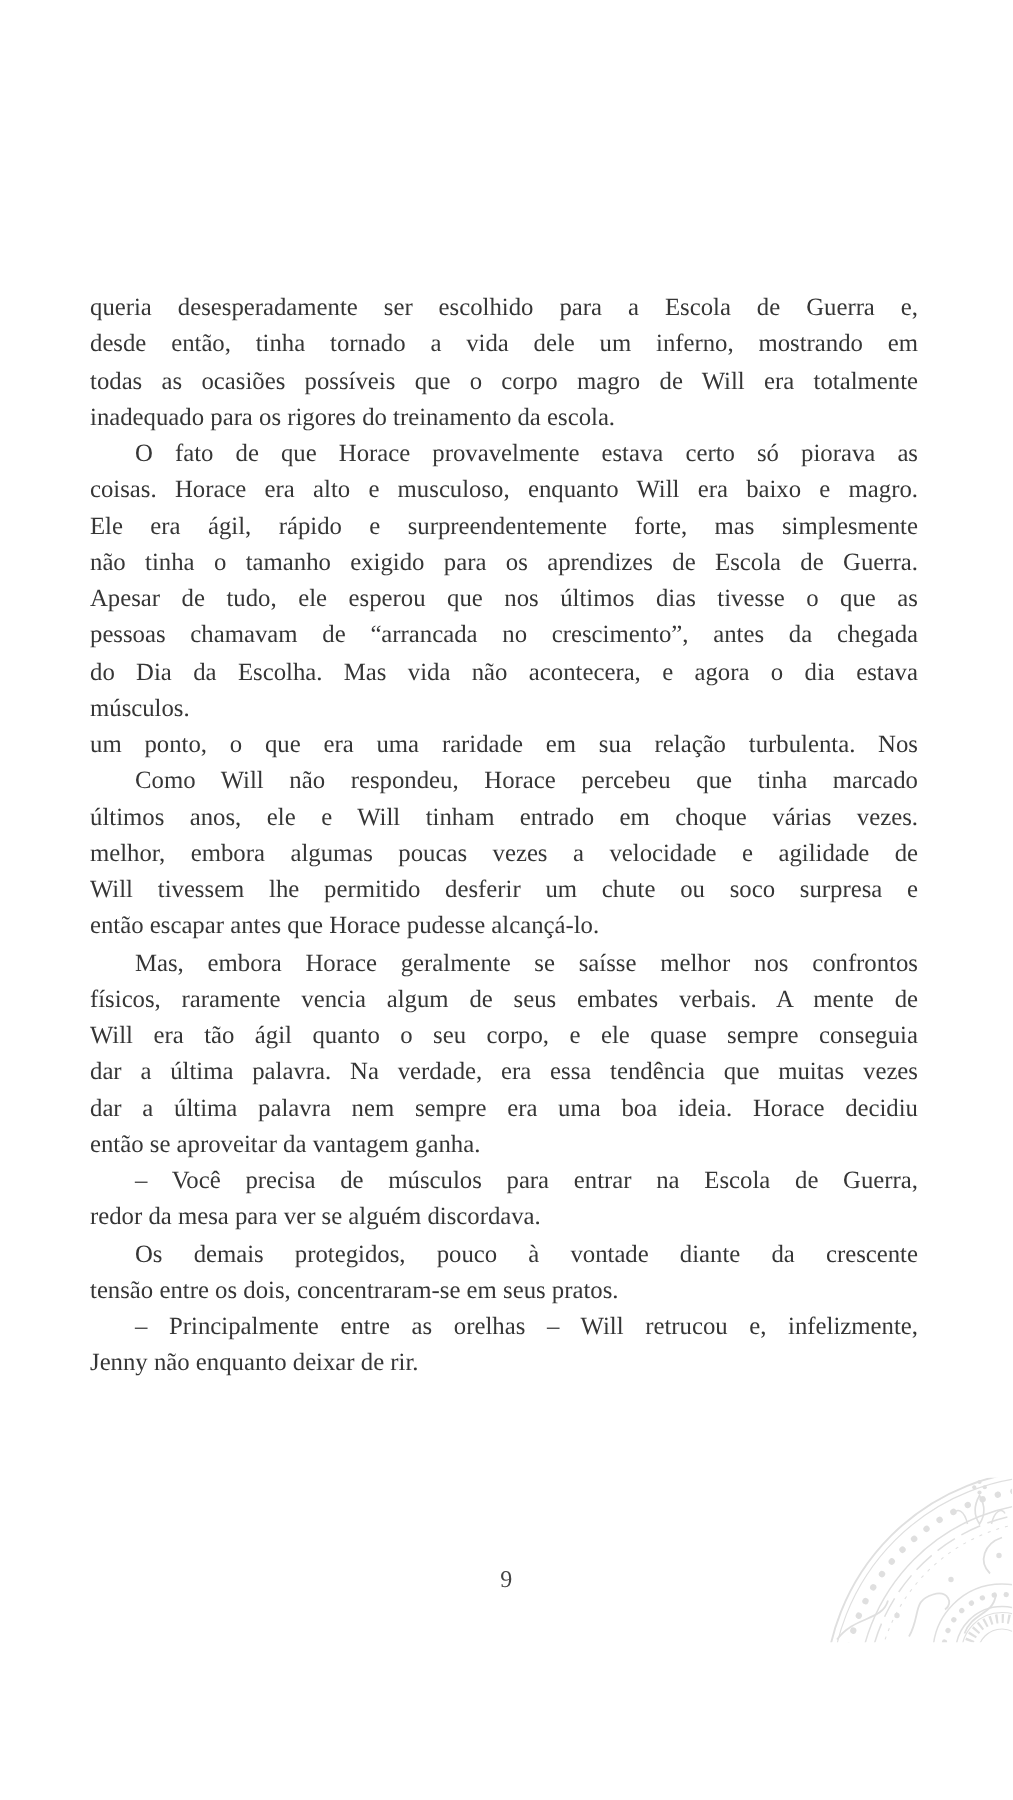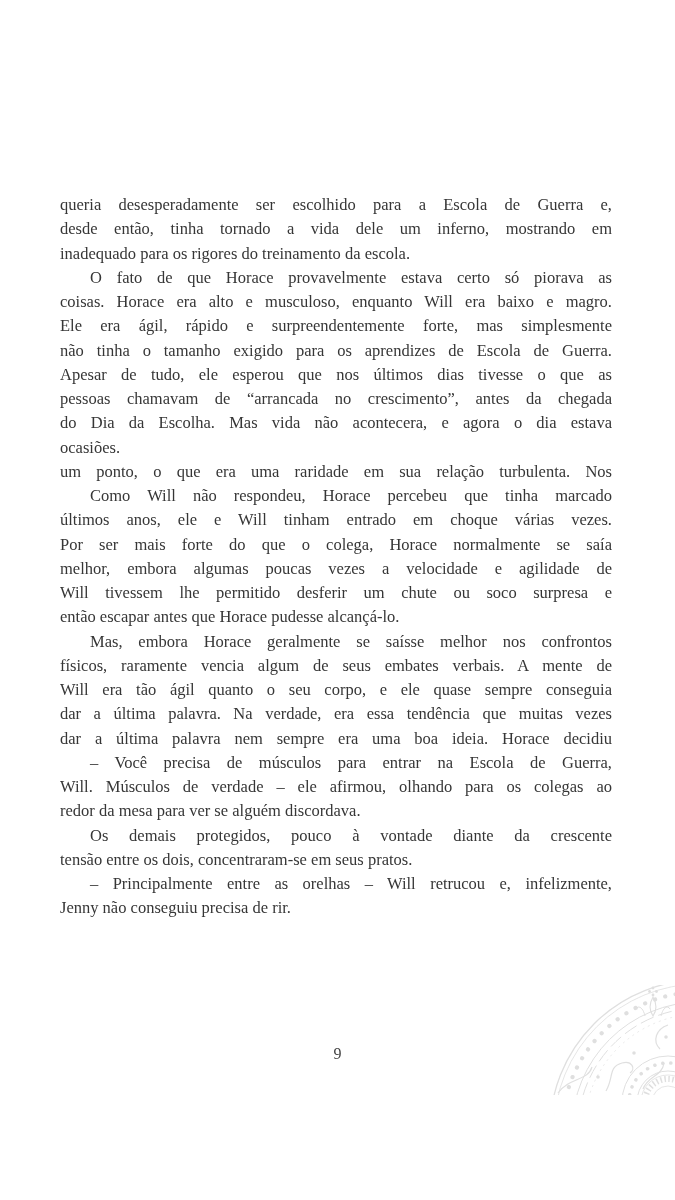--- a/index.html
+++ b/index.html
@@ -59,60 +59,60 @@
 </style>
 </head>
 <body>
 
 <div class="screen">
 
   <div class="text-block">
       <div class="paragraph">
         <div class="line">queria desesperadamente ser escolhido para a Escola de Guerra e,</div>
         <div class="line">desde então, tinha tornado a vida dele um inferno, mostrando em</div>
+        <div class="line">todas as ocasiões possíveis que o corpo magro de Will era totalmente</div>
         <div class="line last">inadequado para os rigores do treinamento da escola.</div>
       </div>
       <div class="paragraph">
         <div class="line indent">O fato de que Horace provavelmente estava certo só piorava as</div>
         <div class="line">coisas. Horace era alto e musculoso, enquanto Will era baixo e magro.</div>
         <div class="line">Ele era ágil, rápido e surpreendentemente forte, mas simplesmente</div>
         <div class="line">não tinha o tamanho exigido para os aprendizes de Escola de Guerra.</div>
         <div class="line">Apesar de tudo, ele esperou que nos últimos dias tivesse o que as</div>
         <div class="line">pessoas chamavam de “arrancada no crescimento”, antes da chegada</div>
         <div class="line">do Dia da Escolha. Mas vida não acontecera, e agora o dia estava</div>
-        <div class="line last">ocasiões.</div>
+        <div class="line last">músculos.</div>
       </div>
       <div class="paragraph">
         <div class="line">um ponto, o que era uma raridade em sua relação turbulenta. Nos</div>
         <div class="line indent">Como Will não respondeu, Horace percebeu que tinha marcado</div>
         <div class="line">últimos anos, ele e Will tinham entrado em choque várias vezes.</div>
-        <div class="line">Por ser mais forte do que o colega, Horace normalmente se saía</div>
         <div class="line">melhor, embora algumas poucas vezes a velocidade e agilidade de</div>
         <div class="line">Will tivessem lhe permitido desferir um chute ou soco surpresa e</div>
         <div class="line last">então escapar antes que Horace pudesse alcançá-lo.</div>
       </div>
       <div class="paragraph">
         <div class="line indent">Mas, embora Horace geralmente se saísse melhor nos confrontos</div>
         <div class="line">físicos, raramente vencia algum de seus embates verbais. A mente de</div>
         <div class="line">Will era tão ágil quanto o seu corpo, e ele quase sempre conseguia</div>
         <div class="line">dar a última palavra. Na verdade, era essa tendência que muitas vezes</div>
         <div class="line">dar a última palavra nem sempre era uma boa ideia. Horace decidiu</div>
+        <div class="line last">então se aproveitar da vantagem ganha.</div>
       </div>
       <div class="paragraph">
         <div class="line indent">– Você precisa de músculos para entrar na Escola de Guerra,</div>
-        <div class="line">Will. Músculos de verdade – ele afirmou, olhando para os colegas ao</div>
         <div class="line last">redor da mesa para ver se alguém discordava.</div>
       </div>
       <div class="paragraph">
         <div class="line indent">Os demais protegidos, pouco à vontade diante da crescente</div>
         <div class="line last">tensão entre os dois, concentraram-se em seus pratos.</div>
       </div>
       <div class="paragraph">
         <div class="line indent">– Principalmente entre as orelhas – Will retrucou e, infelizmente,</div>
-        <div class="line last">Jenny não conseguiu precisa de rir.</div>
+        <div class="line last">Jenny não enquanto deixar de rir.</div>
       </div>
     </div>
 
   <div class="folio">9</div>
 
   <div class="ornament-clip">
     <svg width="127" height="110" viewBox="0 0 127 110" opacity="0.9">
 
       <circle class="orn" cx="152" cy="145" r="150" stroke-width="1.3"></circle>
       <circle class="orn" cx="152" cy="145" r="146" stroke-width="0.8"></circle>

